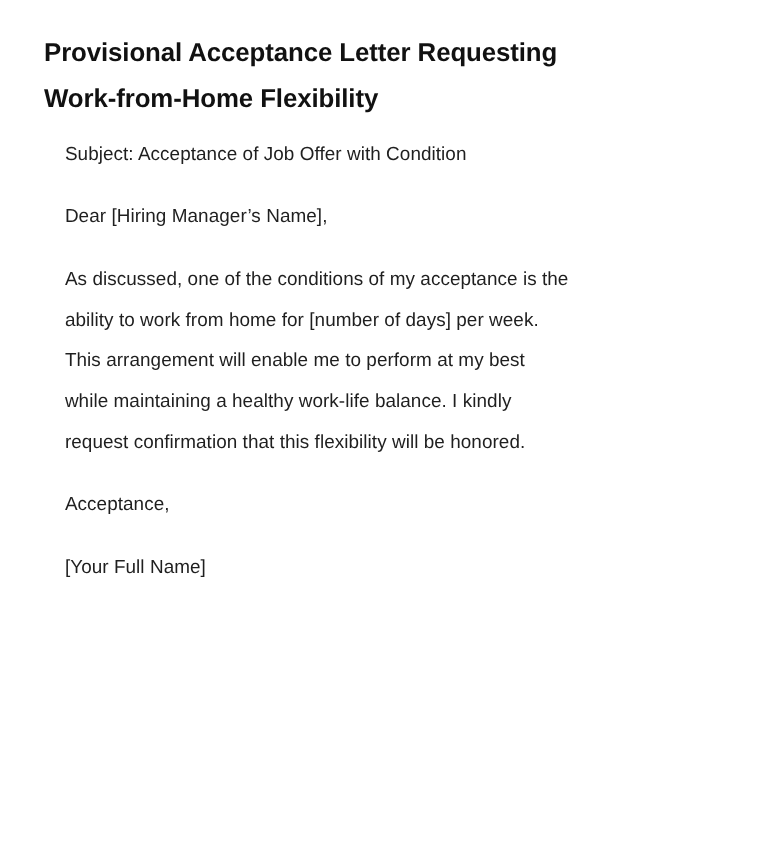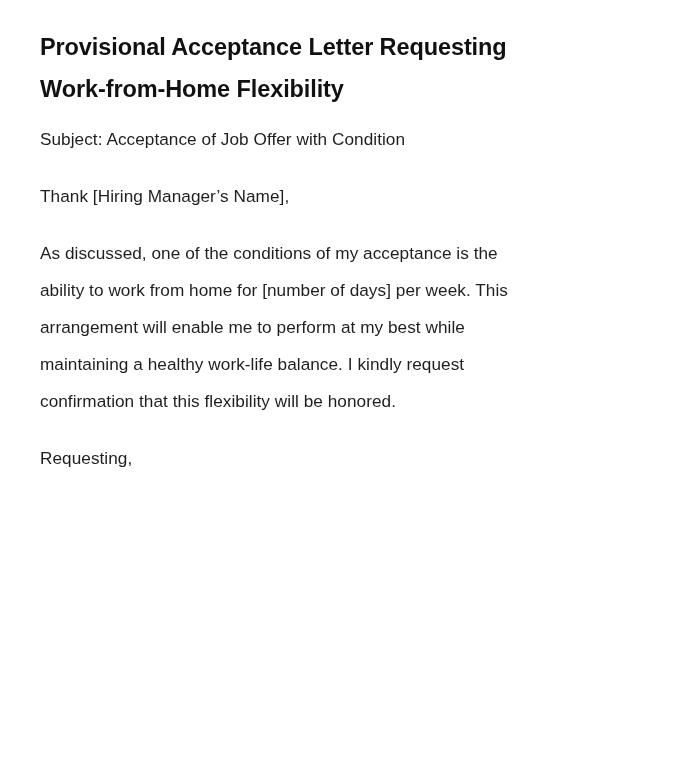--- a/index.html
+++ b/index.html
@@ -26,20 +26,21 @@
     margin: 0 0 0 0;
     font-size: 23.5px;
     font-weight: bold;
     line-height: 42px;
     letter-spacing: -0.1px;
     color: #111111;
     max-width: 530px;
   }
   .body-block {
     margin-top: 11px;
+    margin-left: 19px;
   }
   .para {
     margin: 0 0 20px 0;
     font-size: 17.2px;
     line-height: 37px;
     color: #1f1f1f;
     max-width: 596px;
     letter-spacing: 0.05px;
   }
   .para:last-child {
@@ -50,24 +51,25 @@
 <body>
 
 <div class="page">
 
   <h1 class="doc-title">Provisional Acceptance Letter Requesting Work-from-Home Flexibility</h1>
 
   <div class="body-block">
 
     <p class="para">Subject: Acceptance of Job Offer with Condition</p>
 
-    <p class="para">Thank [Hiring Manager’s Name],</p>
+    <p class="para">Dear [Hiring Manager’s Name],</p>
 
 
     <p class="para">As discussed, one of the conditions of my acceptance is the ability to work from home for [number of days] per week. This arrangement will enable me to perform at my best while maintaining a healthy work-life balance. I kindly request confirmation that this flexibility will be honored.</p>
 
 
-    <p class="para">Requesting,</p>
+    <p class="para">Acceptance,</p>
 
+    <p class="para">[Your Full Name]</p>
 
   </div>
 
 </div>
 
 </body></html>

